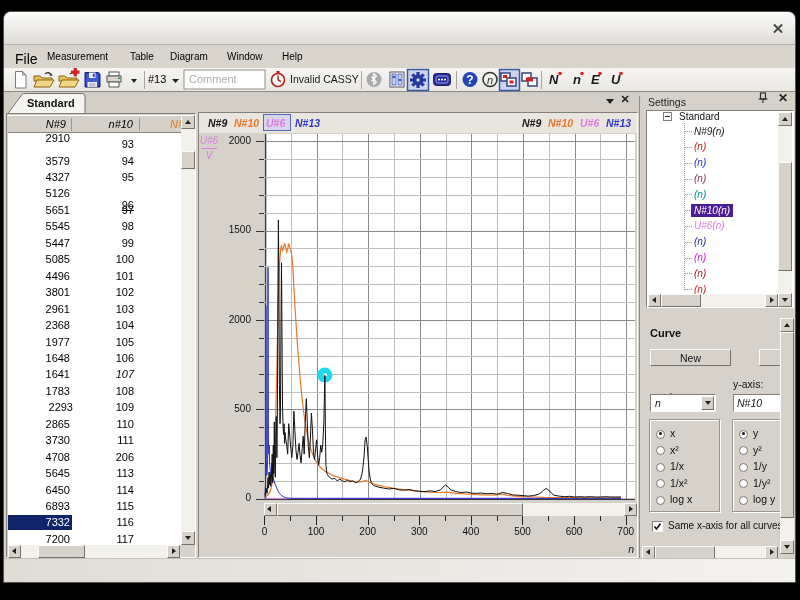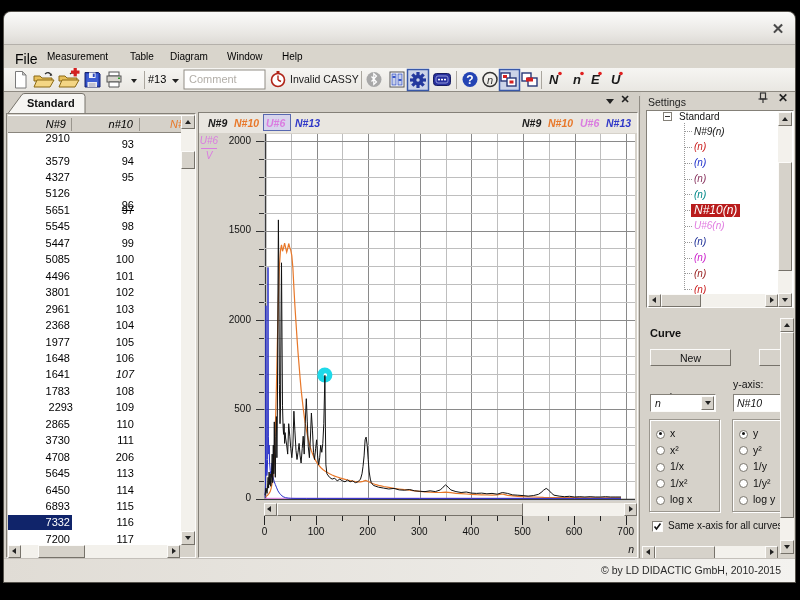--- a/index.html
+++ b/index.html
@@ -381,21 +381,21 @@
 <div style="position:absolute;left:694px;top:124.6px;height:13px;line-height:13px;font-size:10px;font-style:italic;color:#1a1a1a;">N#9(n)</div>
 <div style="position:absolute;left:685px;top:146.9px;width:7px;height:1px;background-image:repeating-linear-gradient(to right,#999 0,#999 1px,transparent 1px,transparent 2px);"></div>
 <div style="position:absolute;left:694px;top:140.4px;height:13px;line-height:13px;font-size:10px;font-style:italic;color:#cc2222;">(n)</div>
 <div style="position:absolute;left:685px;top:162.7px;width:7px;height:1px;background-image:repeating-linear-gradient(to right,#999 0,#999 1px,transparent 1px,transparent 2px);"></div>
 <div style="position:absolute;left:694px;top:156.2px;height:13px;line-height:13px;font-size:10px;font-style:italic;color:#2233cc;">(n)</div>
 <div style="position:absolute;left:685px;top:178.5px;width:7px;height:1px;background-image:repeating-linear-gradient(to right,#999 0,#999 1px,transparent 1px,transparent 2px);"></div>
 <div style="position:absolute;left:694px;top:172.0px;height:13px;line-height:13px;font-size:10px;font-style:italic;color:#88335e;">(n)</div>
 <div style="position:absolute;left:685px;top:194.3px;width:7px;height:1px;background-image:repeating-linear-gradient(to right,#999 0,#999 1px,transparent 1px,transparent 2px);"></div>
 <div style="position:absolute;left:694px;top:187.8px;height:13px;line-height:13px;font-size:10px;font-style:italic;color:#008888;">(n)</div>
 <div style="position:absolute;left:685px;top:210.1px;width:7px;height:1px;background-image:repeating-linear-gradient(to right,#999 0,#999 1px,transparent 1px,transparent 2px);"></div>
-<div style="position:absolute;left:694px;top:203.6px;height:13px;line-height:13px;font-size:12px;font-style:italic;color:#ffffff;background:#b91c1c;padding:0 3px;margin-left:-3px;">N#10(n)</div>
+<div style="position:absolute;left:694px;top:203.6px;height:13px;line-height:13px;font-size:10px;font-style:italic;color:#ffffff;background:#4c1d95;padding:0 3px;margin-left:-3px;">N#10(n)</div>
 <div style="position:absolute;left:685px;top:225.9px;width:7px;height:1px;background-image:repeating-linear-gradient(to right,#999 0,#999 1px,transparent 1px,transparent 2px);"></div>
 <div style="position:absolute;left:694px;top:219.4px;height:13px;line-height:13px;font-size:10px;font-style:italic;color:#e07ce0;">U#6(n)</div>
 <div style="position:absolute;left:685px;top:241.7px;width:7px;height:1px;background-image:repeating-linear-gradient(to right,#999 0,#999 1px,transparent 1px,transparent 2px);"></div>
 <div style="position:absolute;left:694px;top:235.2px;height:13px;line-height:13px;font-size:10px;font-style:italic;color:#223399;">(n)</div>
 <div style="position:absolute;left:685px;top:257.5px;width:7px;height:1px;background-image:repeating-linear-gradient(to right,#999 0,#999 1px,transparent 1px,transparent 2px);"></div>
 <div style="position:absolute;left:694px;top:251.0px;height:13px;line-height:13px;font-size:10px;font-style:italic;color:#cc22cc;">(n)</div>
 <div style="position:absolute;left:685px;top:273.3px;width:7px;height:1px;background-image:repeating-linear-gradient(to right,#999 0,#999 1px,transparent 1px,transparent 2px);"></div>
 <div style="position:absolute;left:694px;top:266.8px;height:13px;line-height:13px;font-size:10px;font-style:italic;color:#992222;">(n)</div>
 <div style="position:absolute;left:685px;top:289.1px;width:7px;height:1px;background-image:repeating-linear-gradient(to right,#999 0,#999 1px,transparent 1px,transparent 2px);"></div>
 <div style="position:absolute;left:694px;top:282.6px;height:13px;line-height:13px;font-size:10px;font-style:italic;color:#cc2222;">(n)</div>
@@ -468,14 +468,13 @@
 <div class="arr" style="left:770px;top:549px;border-top:3.5px solid transparent;border-bottom:3.5px solid transparent;border-left:4.5px solid #222;"></div>
 
 <div class="sbv" style="left:780px;top:318px;width:14px;height:14px;"></div>
 <div class="arr" style="left:784px;top:323px;border-left:3.5px solid transparent;border-right:3.5px solid transparent;border-bottom:4.5px solid #222;"></div>
 <div class="track" style="position:absolute;left:780px;top:332px;width:14px;height:208px;"></div>
 <div class="sbv" style="left:780px;top:332px;width:14px;height:186px;"></div>
 <div class="sbv" style="left:780px;top:540px;width:14px;height:14px;"></div>
 <div class="arr" style="left:784px;top:545px;border-left:3.5px solid transparent;border-right:3.5px solid transparent;border-top:4.5px solid #222;"></div>
 
 <div style="position:absolute;left:4px;top:558px;width:791px;height:24px;background:linear-gradient(to right,#e0dcd5,#f3f2ef);border-top:1px solid #c4c0ba;"></div>
-<div style="position:absolute;left:400px;top:564px;width:381px;text-align:right;font-size:10.5px;color:#2a2a2a;">© by LD DIDACTIC GmbH, 2010-2015</div>
 </div>
 
 </body></html>

